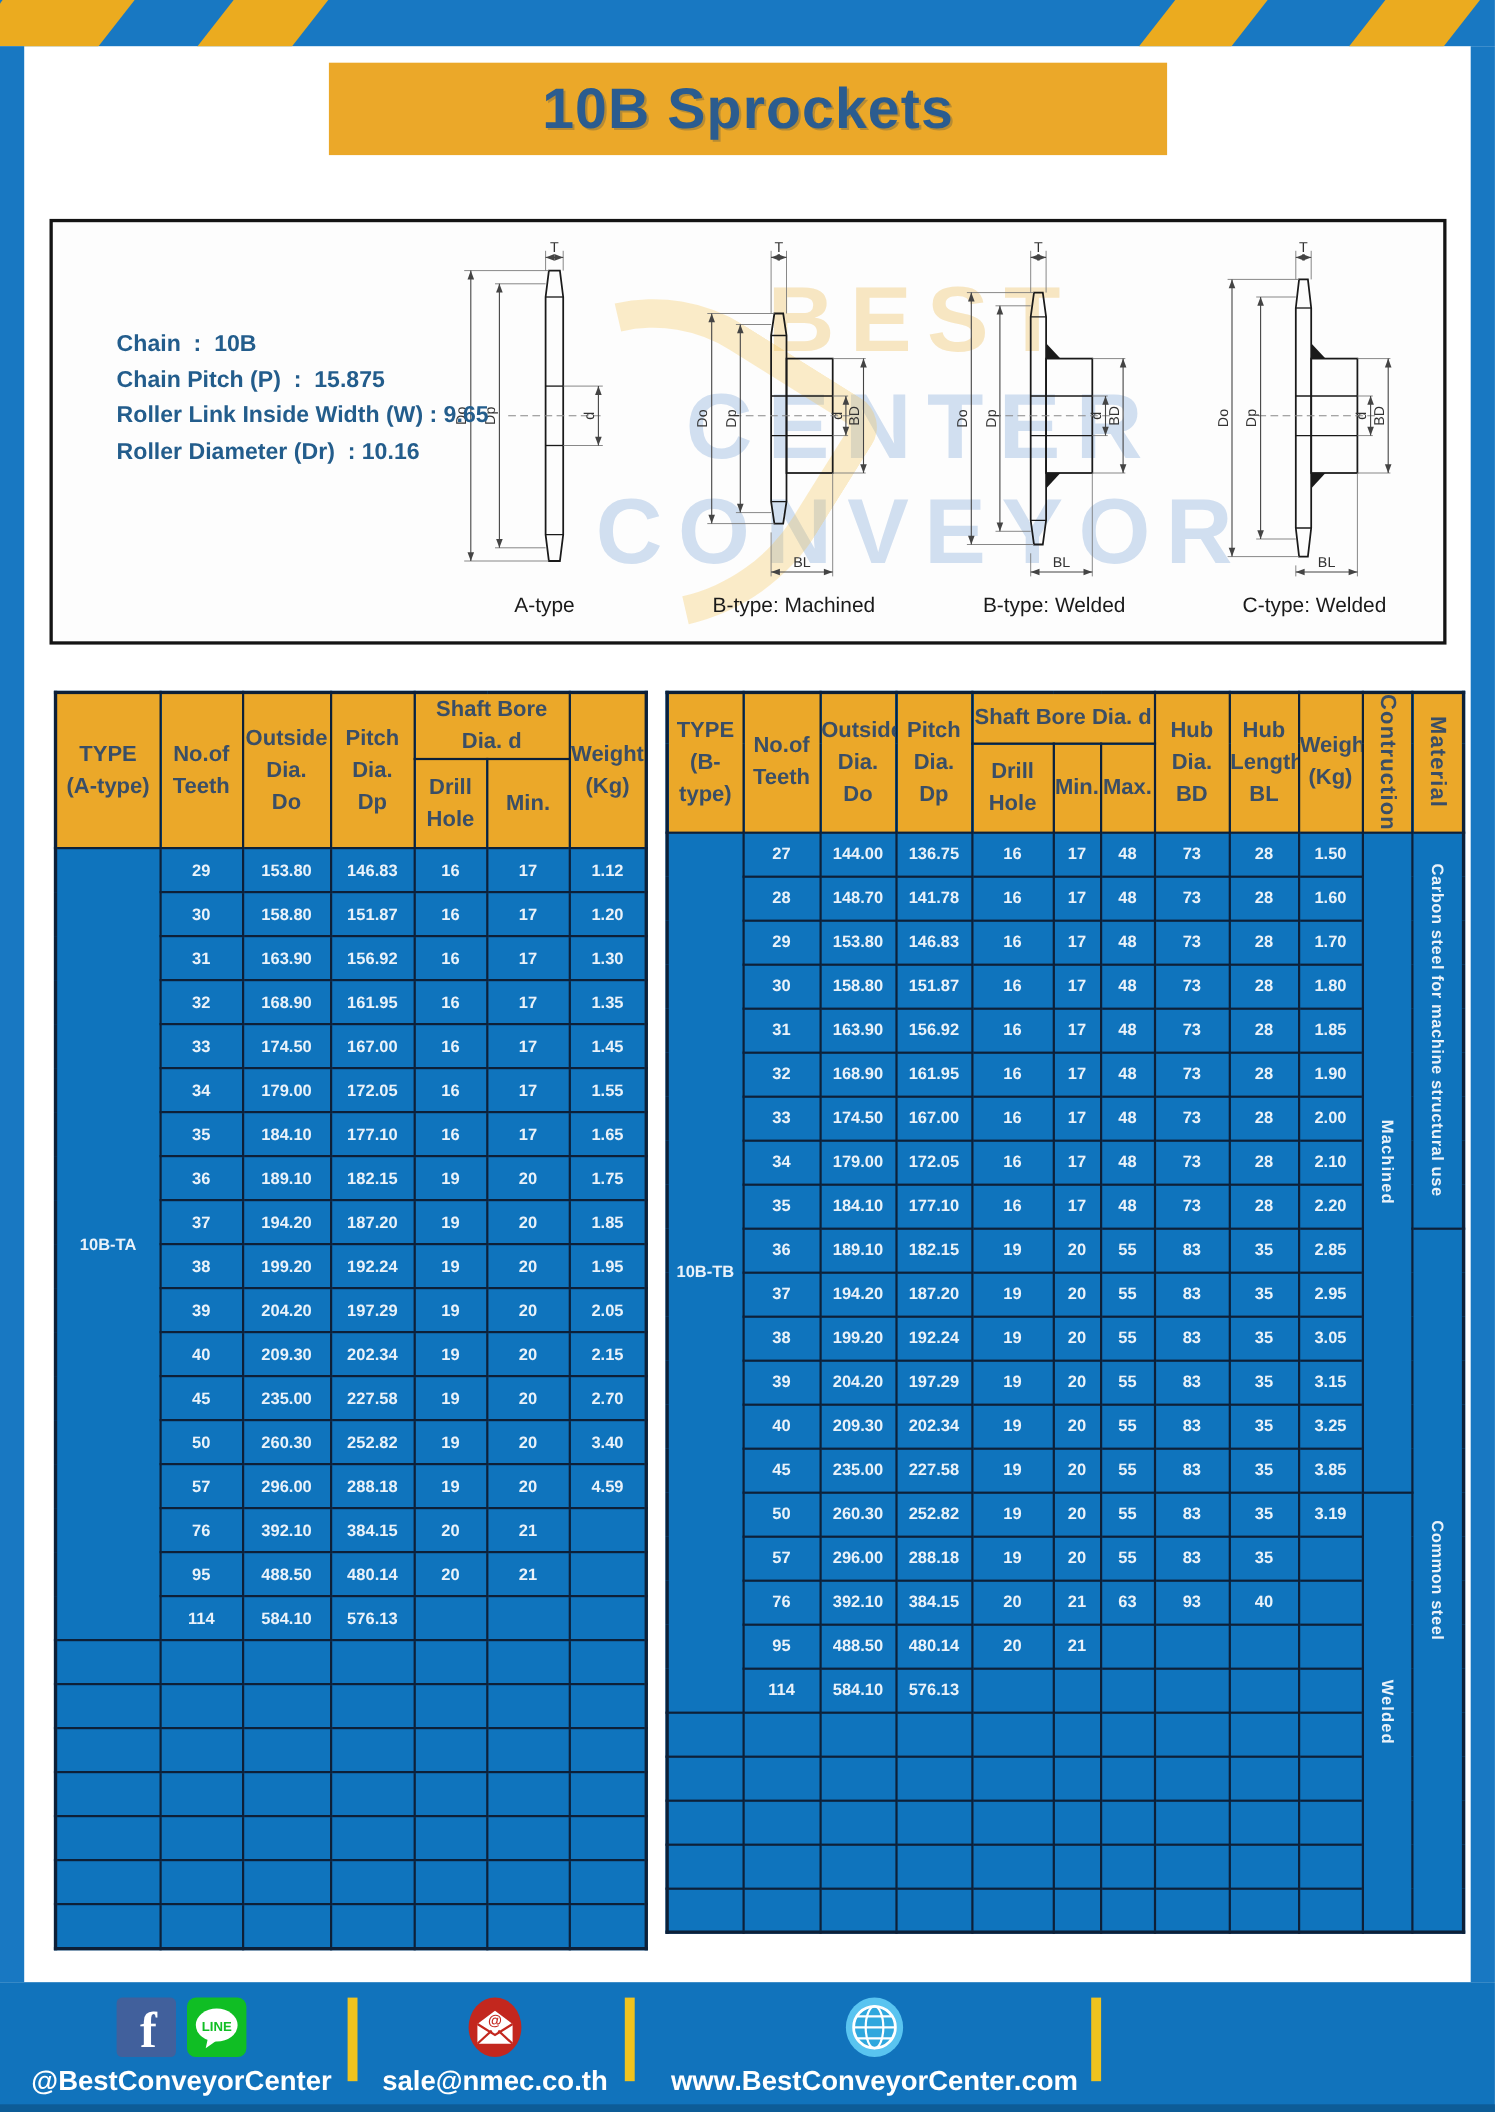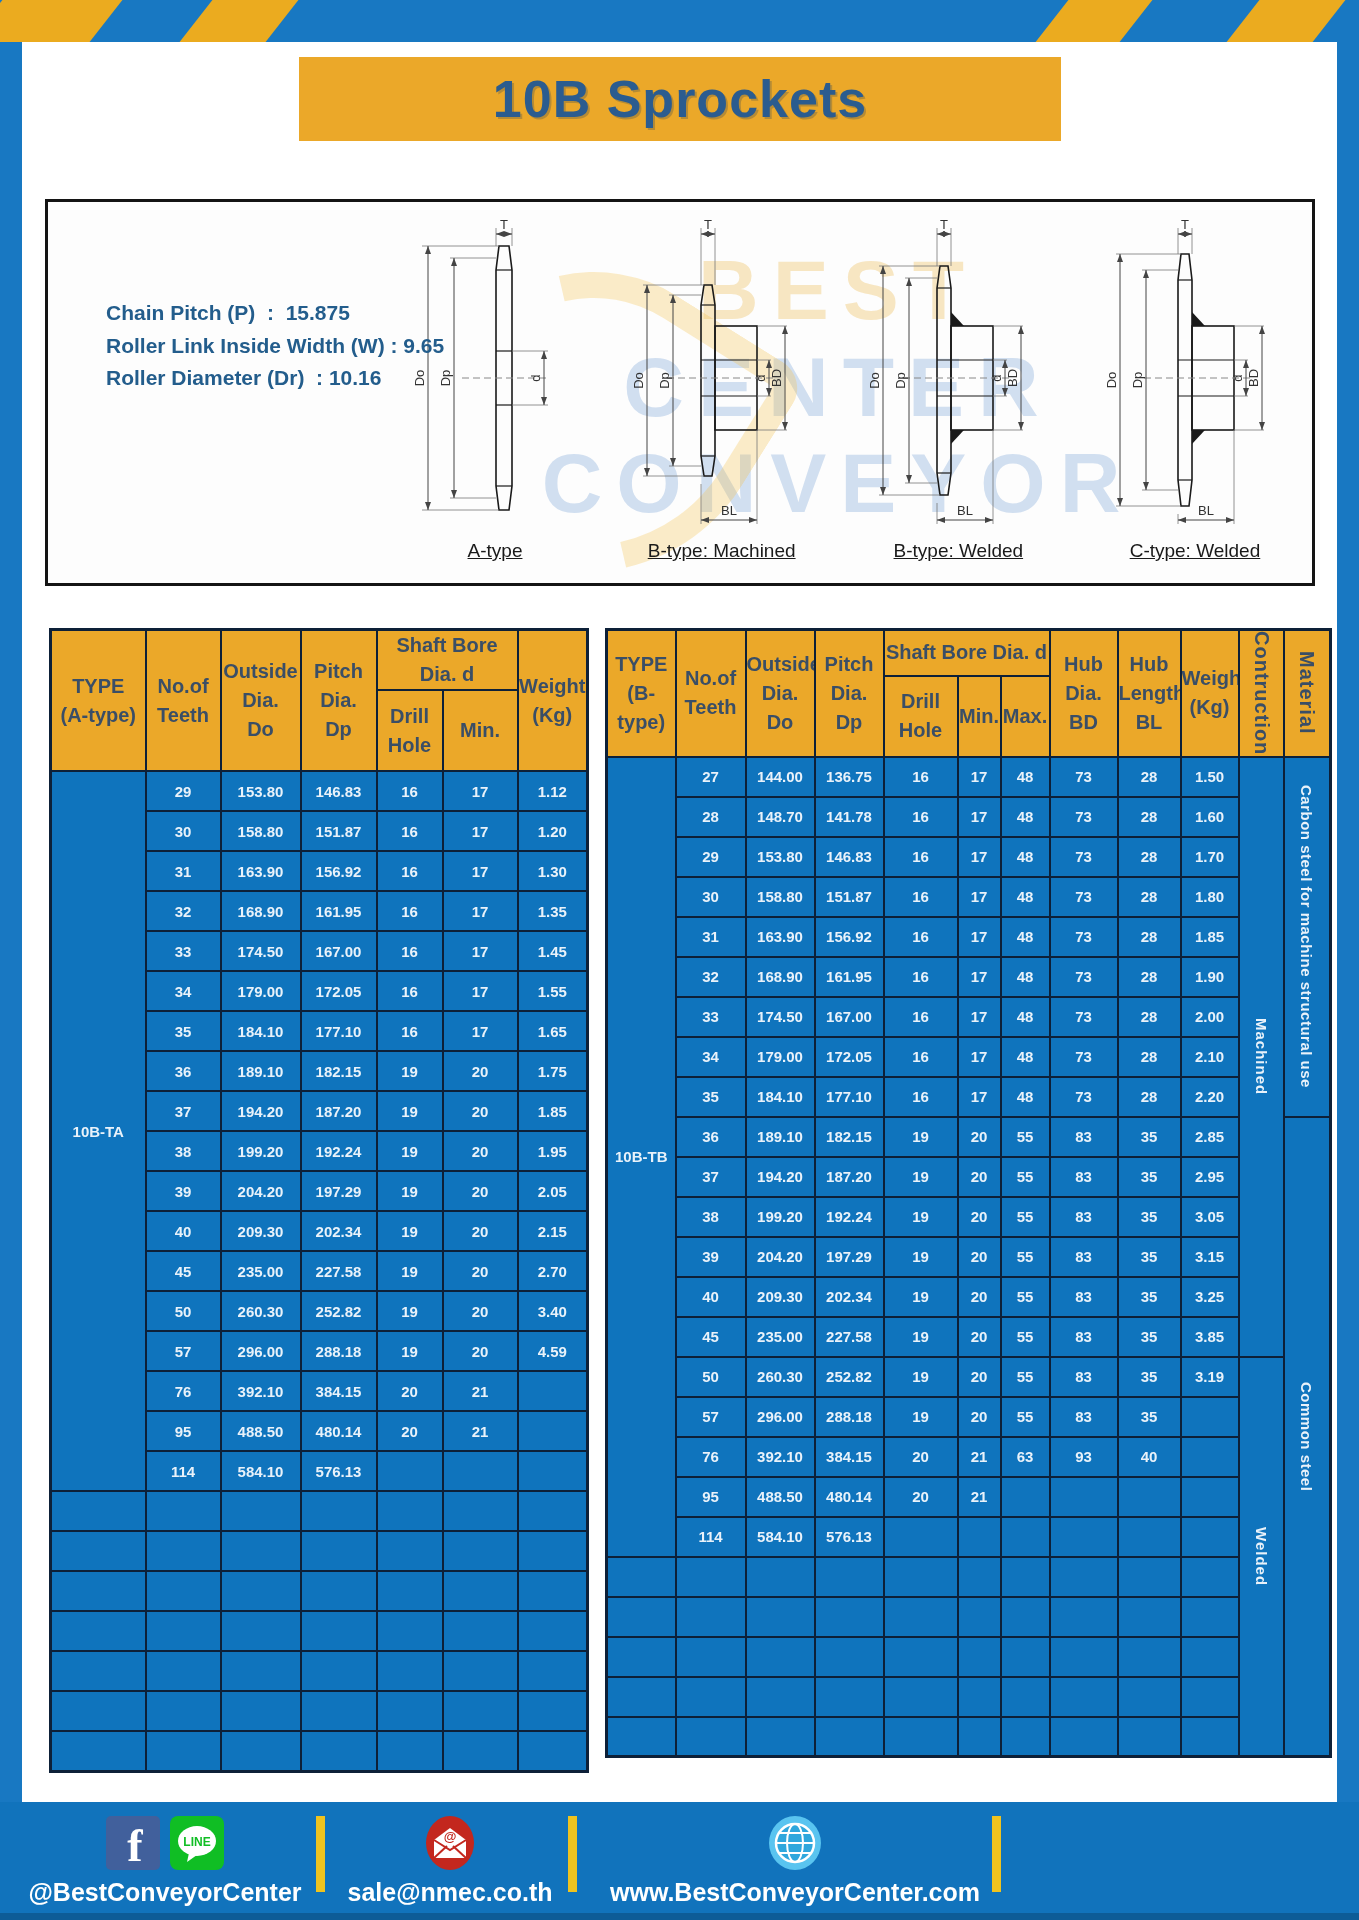--- a/index.html
+++ b/index.html
@@ -26,21 +26,21 @@
   .specs div{white-space:pre;}
   .watermark{position:absolute;left:430px;top:40px;width:720px;text-align:center;z-index:1;pointer-events:none;
              font-weight:800;letter-spacing:14px;line-height:1.15;}
   .watermark .wm1{font-size:84px;color:rgba(235,180,60,.30);}
   .watermark .wm2{font-size:84px;color:rgba(120,165,215,.33);}
   .wm-swoosh{position:absolute;left:-40px;top:30px;width:260px;height:260px;
              border:26px solid rgba(245,195,80,.30);border-radius:50% 10% 60% 20%;
              transform:rotate(32deg);border-left-color:transparent;border-bottom-color:transparent;}
   .drawings{position:absolute;left:352px;top:6px;right:12px;display:flex;justify-content:space-between;z-index:2;}
   .drawing{display:flex;flex-direction:column;align-items:center;}
-  .drawing .dlabel{font-size:19px;color:#1a1a1a;margin-top:2px;text-decoration:underline;}
+  .drawing .dlabel{font-size:19px;color:#1a1a1a;margin-top:2px;}
   svg .plate{fill:none;stroke:#1a1a1a;stroke-width:1.6;}
   svg .hub{fill:none;stroke:#1a1a1a;stroke-width:1.6;}
   svg .weld{fill:#1a1a1a;}
   svg .bore{stroke:#1a1a1a;stroke-width:1.2;}
   svg .cl{stroke:#888;stroke-width:1;stroke-dasharray:7 4;}
   svg .dim{stroke:#444;stroke-width:1;}
   svg .ext{stroke:#777;stroke-width:.8;}
   svg .dlab{font-size:13px;fill:#333;font-family:"Liberation Sans",sans-serif;}
   svg .arr{fill:#444;}
 
@@ -86,20 +86,21 @@
   </div>
 
   <div class="diagram-box">
     <div class="watermark">
       <div class="wm-swoosh"></div>
       <div class="wm1">BEST</div>
       <div class="wm2">CENTER</div>
       <div class="wm2">CONVEYOR</div>
     </div>
     <div class="specs">
+      <div>Chain  :  10B</div>
       <div>Chain Pitch (P)  :  15.875</div>
       <div>Roller Link Inside Width (W) : 9.65</div>
       <div>Roller Diameter (Dr)  : 10.16</div>
     </div>
     <div class="drawings" id="drawings">
         <div class="drawing">
           <svg width="190" height="330" viewBox="0 0 190 330">
             <path class="plate" d="M96 62 L99 38 L109 38 L112 62
           L112 278 L109 302 L99 302 L96 278 Z"></path>
           <line class="bore" x1="96" y1="62" x2="112" y2="62"></line>

